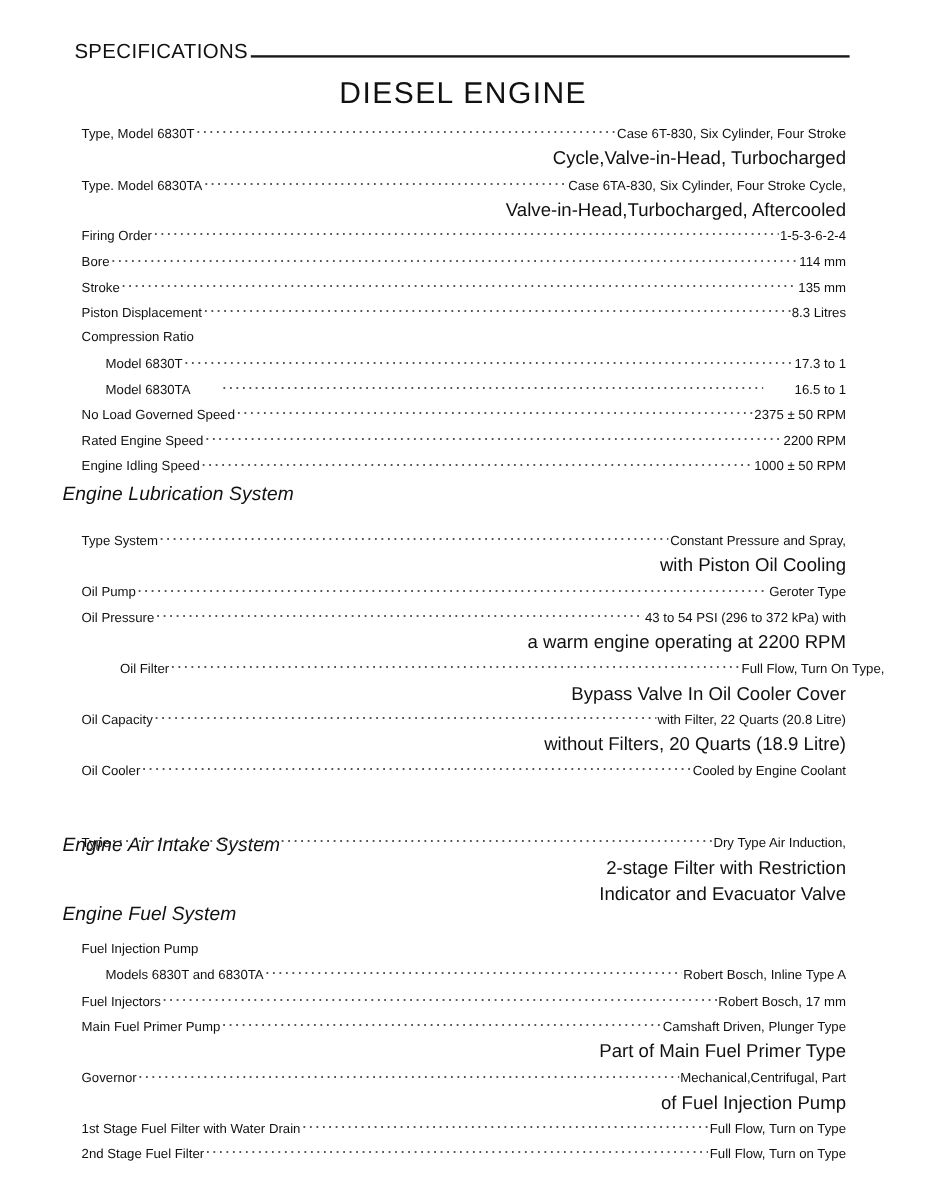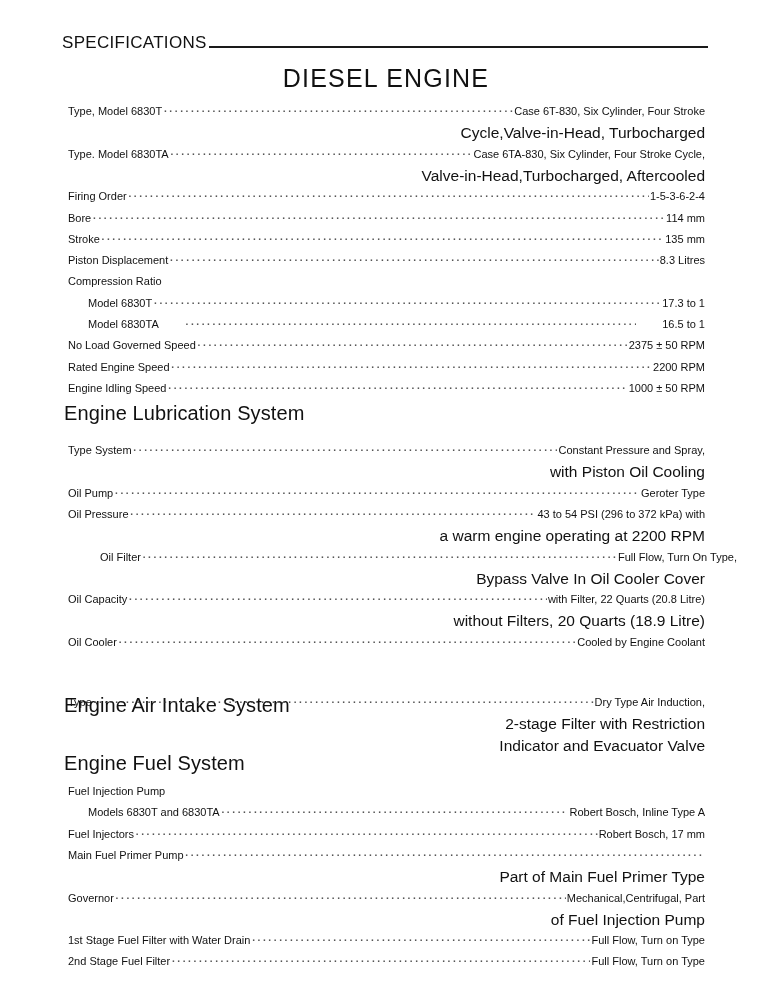--- a/index.html
+++ b/index.html
@@ -55,25 +55,26 @@
     width: 772px;
     text-align: center;
     font-size: 25px;
     letter-spacing: 1.2px;
     line-height: 28px;
   }
 
   
   .section-heading {
     position: absolute;
-    left: 64px;
-    font-size: 20px;
+    left: 52px;
+    font-size: 16px;
     line-height: 26px;
     letter-spacing: 0.1px;
     white-space: nowrap;
+    font-style: italic;
   }
 
   
   .spec-row {
     position: absolute;
     left: 68px;
     width: 637px;
     height: 21px;
     display: flex;
     align-items: baseline;
@@ -247,20 +248,21 @@
         <span class="spec-value">Robert Bosch, Inline Type A</span>
       </div>
       <div class="spec-row" style="top: 823.6px;">
         <span class="spec-label">Fuel Injectors</span>
         <span class="spec-leader"></span>
         <span class="spec-value">Robert Bosch, 17 mm</span>
       </div>
       <div class="spec-row" style="top: 844.9px;">
         <span class="spec-label">Main Fuel Primer Pump</span>
         <span class="spec-leader"></span>
+        <span class="spec-value">Camshaft Driven, Plunger Type</span>
       </div>
       <div class="cont-row" style="top: 866.2px; text-align: right;">Part of Main Fuel Primer Type</div>
       <div class="spec-row" style="top: 887.5px;">
         <span class="spec-label">Governor</span>
         <span class="spec-leader"></span>
         <span class="spec-value">Mechanical,Centrifugal, Part</span>
       </div>
       <div class="cont-row" style="top: 908.8px;">of Fuel Injection Pump</div>
       <div class="spec-row" style="top: 930.1px;">
         <span class="spec-label">1st Stage Fuel Filter with Water Drain</span>

